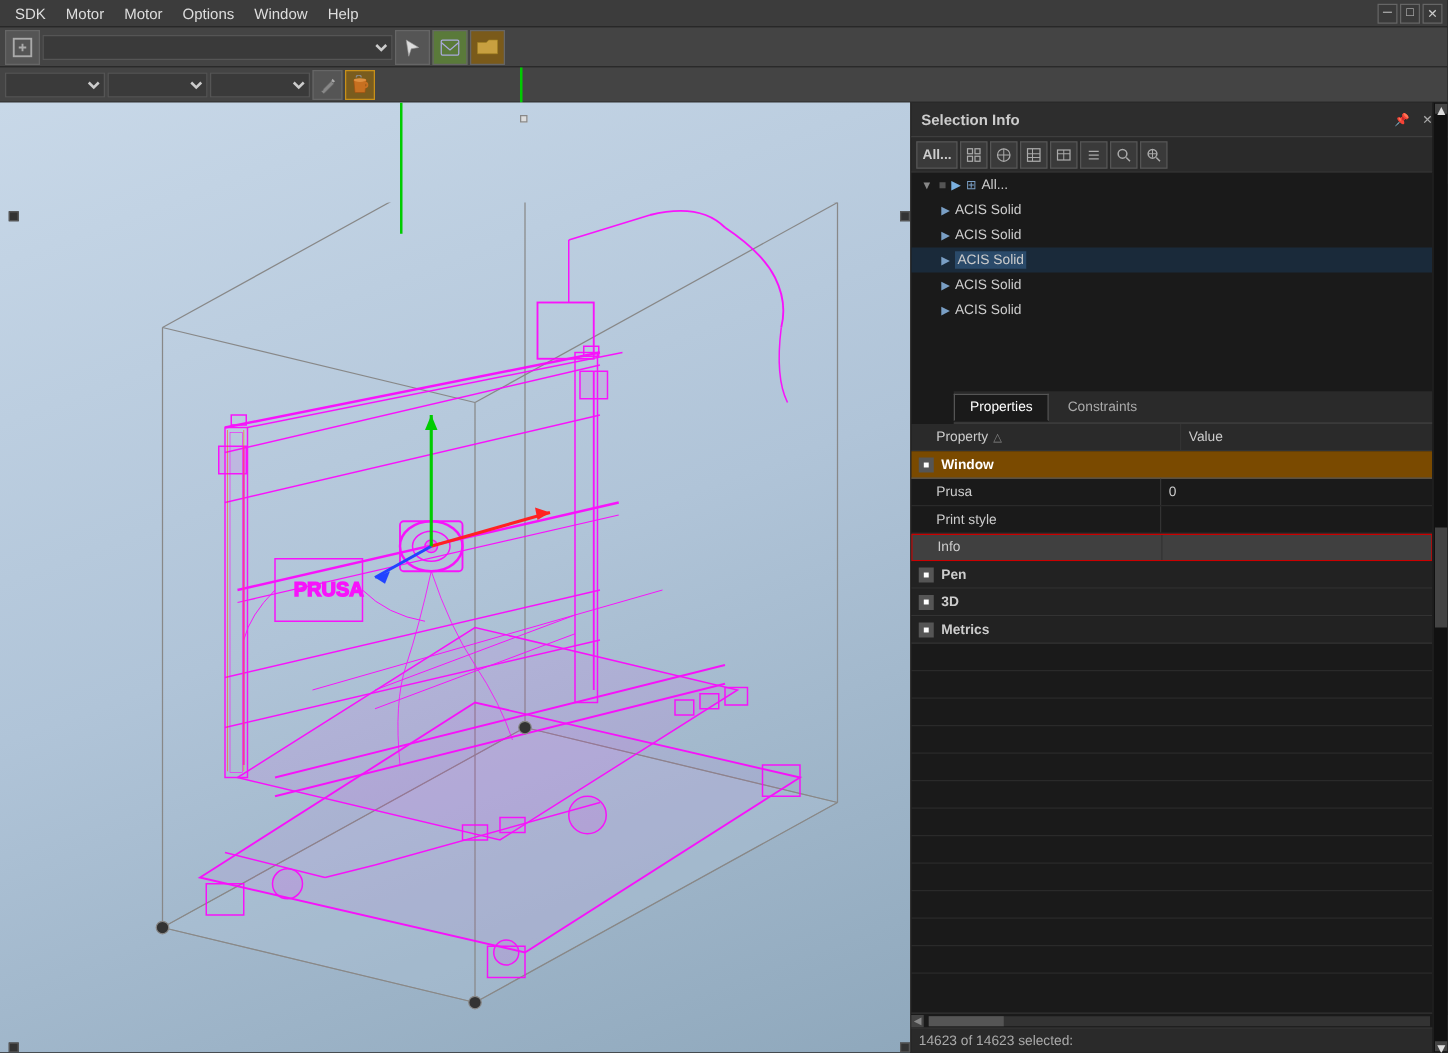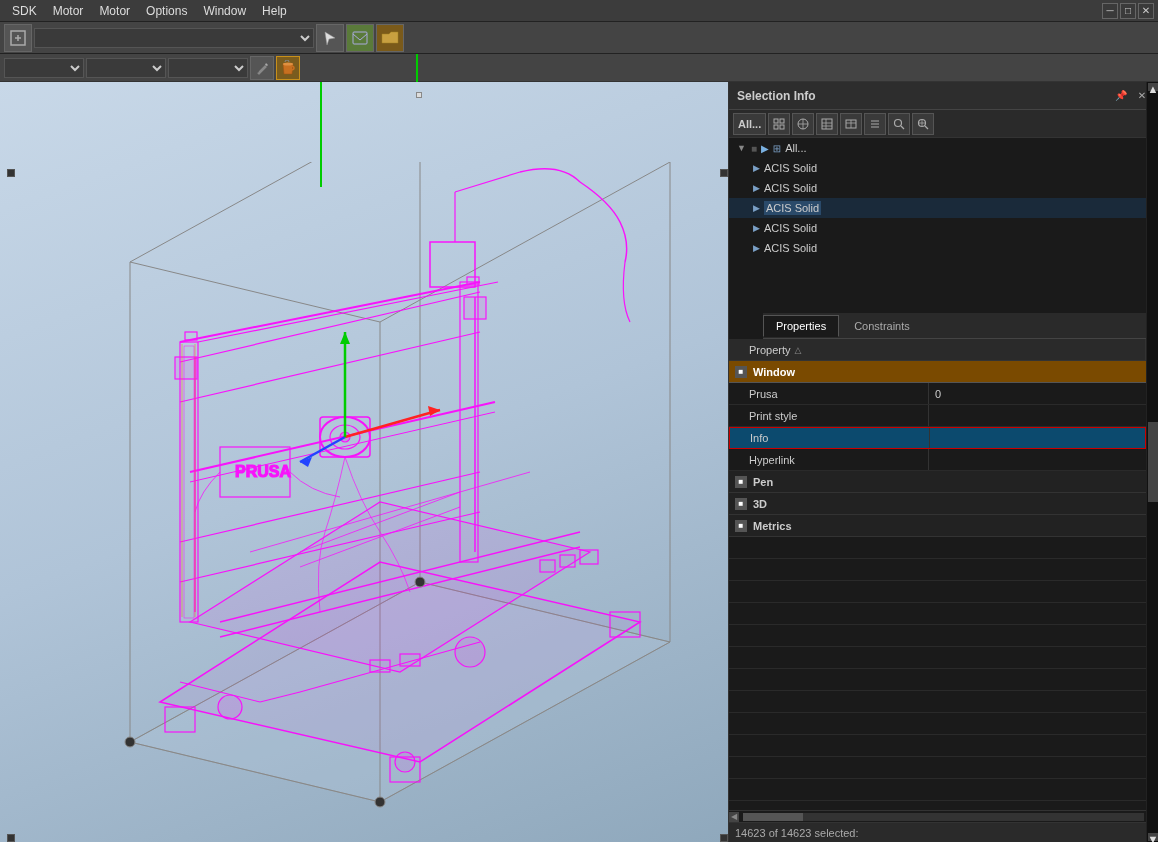--- a/index.html
+++ b/index.html
@@ -242,21 +242,21 @@
       color: #fff;
     }
 
     .prop-row {
       height: 22px;
       display: flex;
       align-items: center;
       border-bottom: 1px solid #2a2a2a;
     }
     .prop-row.highlighted {
-      background: #0c4a6e;
+      background: #404040;
       border: 1px solid #cc0000;
     }
     .prop-name {
       width: 200px;
       min-width: 200px;
       padding: 0 6px 0 20px;
       font-size: 11px;
       color: #ccc;
       border-right: 1px solid #333;
       height: 100%;
@@ -679,44 +679,41 @@
     </div>
 
     <div id="prop-wrapper">
       <div id="prop-content">
 
         <div class="prop-header-row">
           <div class="prop-name prop-header-cell w-sort">
             <span>Property</span>
             <span class="sortarrow">△</span>
           </div>
+          <div class="prop-value prop-header-cell">Value</div>
         </div>
 
         <div class="prop-section-row">
           <div class="prop-section-icon">■</div>
           <span class="prop-section-label">Window</span>
         </div>
 
         <div class="prop-row">
           <div class="prop-name">Prusa</div>
           <div class="prop-value">0</div>
         </div>
 
         <div class="prop-row">
           <div class="prop-name">Print style</div>
         </div>
 
         <div class="prop-row highlighted">
           <div class="prop-name">Info</div>
         </div>
 
-        <div class="prop-row">
-          <div class="prop-name">Hyperlink</div>
-          <div class="prop-value"></div>
-        </div>
 
         <div class="prop-section-collapsed">
           <div class="prop-section-icon" style="background:#555; color:#fff; width:12px; height:12px; display:inline-flex; align-items:center; justify-content:center; font-size:8px; margin-right:6px;">■</div>
           <span class="prop-section-label" style="color:#ccc; font-weight:bold; font-size:11px;">Pen</span>
         </div>
 
         <div class="prop-section-collapsed">
           <div class="prop-section-icon" style="background:#555; color:#fff; width:12px; height:12px; display:inline-flex; align-items:center; justify-content:center; font-size:8px; margin-right:6px;">■</div>
           <span class="prop-section-label" style="color:#ccc; font-weight:bold; font-size:11px;">3D</span>
         </div>

